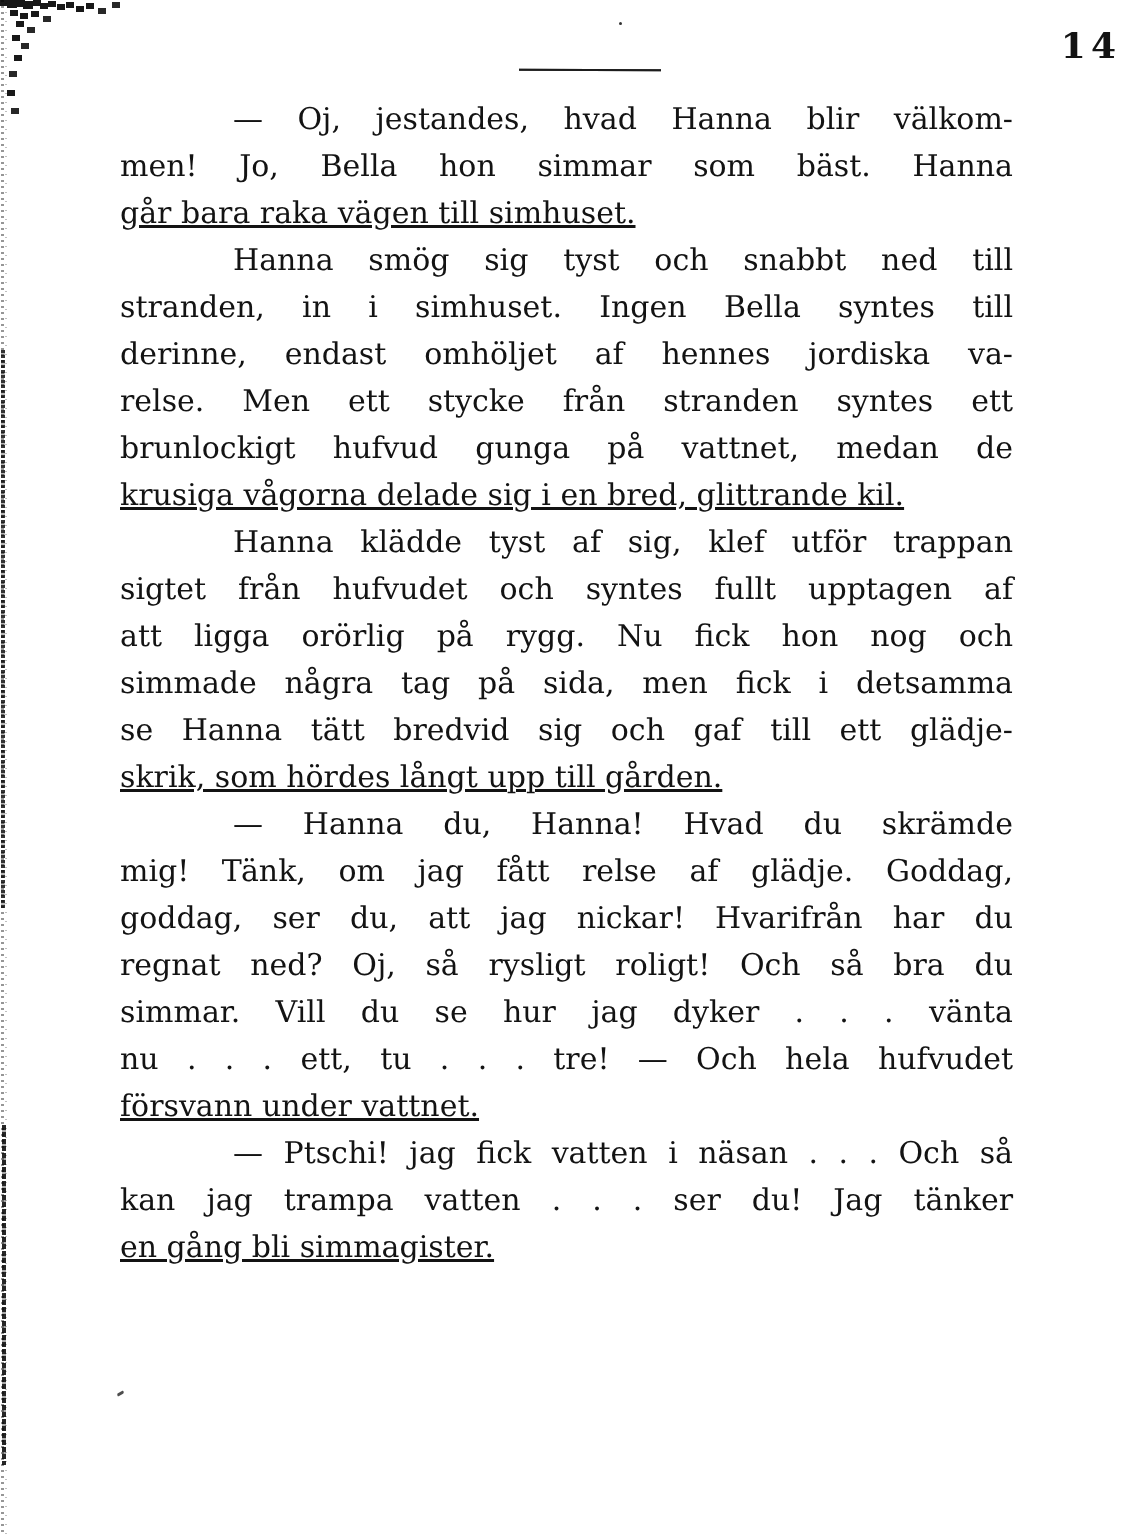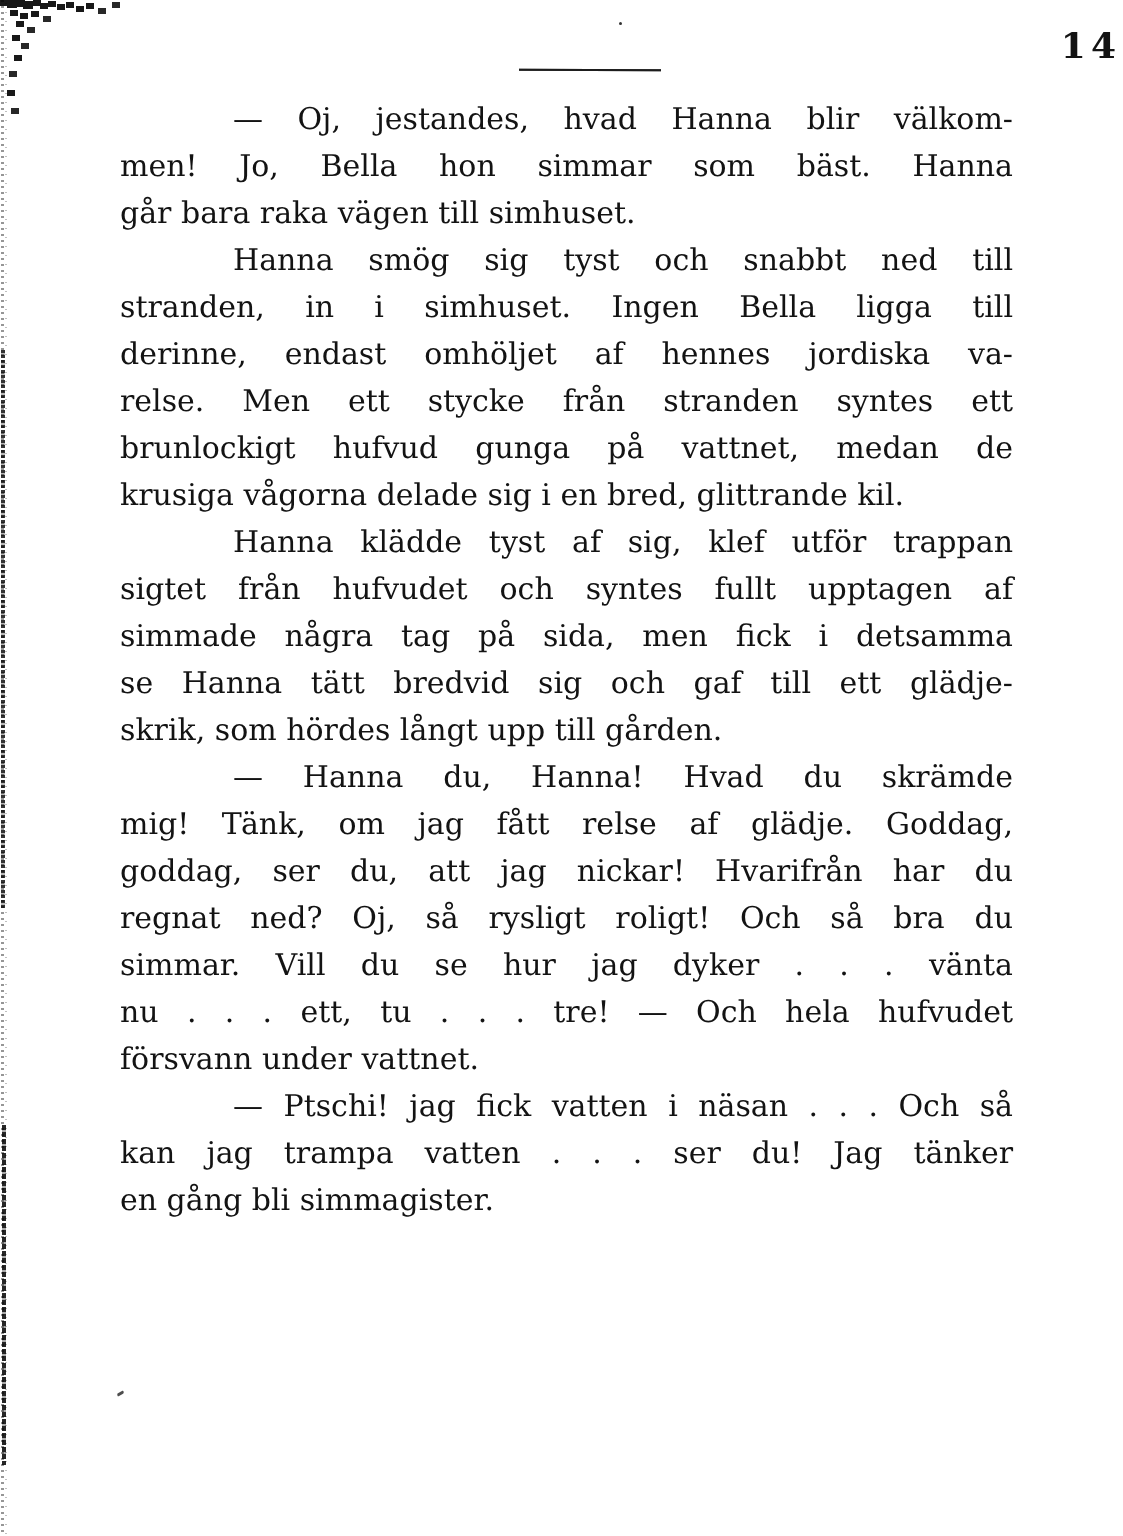--- a/index.html
+++ b/index.html
@@ -37,20 +37,21 @@
   }
   .line{
     text-align:justify;
     text-align-last:justify;
     white-space:normal;
     text-rendering:geometricPrecision;
   }
   .line.last{
     text-align:right;
     text-align-last:left;
+    text-decoration:underline;
   }
   .line.first{
     text-indent:113px;
   }
 
   
   .edge-noise{
     position:absolute;left:0;top:0;width:9px;height:1536px;
     background-image:
       repeating-linear-gradient(180deg, rgba(0,0,0,0.75) 0 2px, rgba(0,0,0,0) 2px 6px),
@@ -112,30 +113,31 @@
   <div class="body-text">
 
     <div>
       <div class="line first">— Oj, jestandes, hvad Hanna blir välkom-</div>
       <div class="line">men! Jo, Bella hon simmar som bäst. Hanna</div>
       <div class="line last">går bara raka vägen till simhuset.</div>
     </div>
 
     <div>
       <div class="line first">Hanna smög sig tyst och snabbt ned till</div>
-      <div class="line">stranden, in i simhuset. Ingen Bella ligga till</div>
+      <div class="line">stranden, in i simhuset. Ingen Bella syntes till</div>
       <div class="line">derinne, endast omhöljet af hennes jordiska va-</div>
       <div class="line">relse. Men ett stycke från stranden syntes ett</div>
       <div class="line">brunlockigt hufvud gunga på vattnet, medan de</div>
       <div class="line last">krusiga vågorna delade sig i en bred, glittrande kil.</div>
     </div>
 
     <div>
       <div class="line first">Hanna klädde tyst af sig, klef utför trappan</div>
       <div class="line">sigtet från hufvudet och syntes fullt upptagen af</div>
+      <div class="line">att ligga orörlig på rygg. Nu fick hon nog och</div>
       <div class="line">simmade några tag på sida, men fick i detsamma</div>
       <div class="line">se Hanna tätt bredvid sig och gaf till ett glädje-</div>
       <div class="line last">skrik, som hördes långt upp till gården.</div>
     </div>
 
     <div>
       <div class="line first">— Hanna du, Hanna! Hvad du skrämde</div>
       <div class="line">mig! Tänk, om jag fått relse af glädje. Goddag,</div>
       <div class="line">goddag, ser du, att jag nickar! Hvarifrån har du</div>
       <div class="line">regnat ned? Oj, så rysligt roligt! Och så bra du</div>

